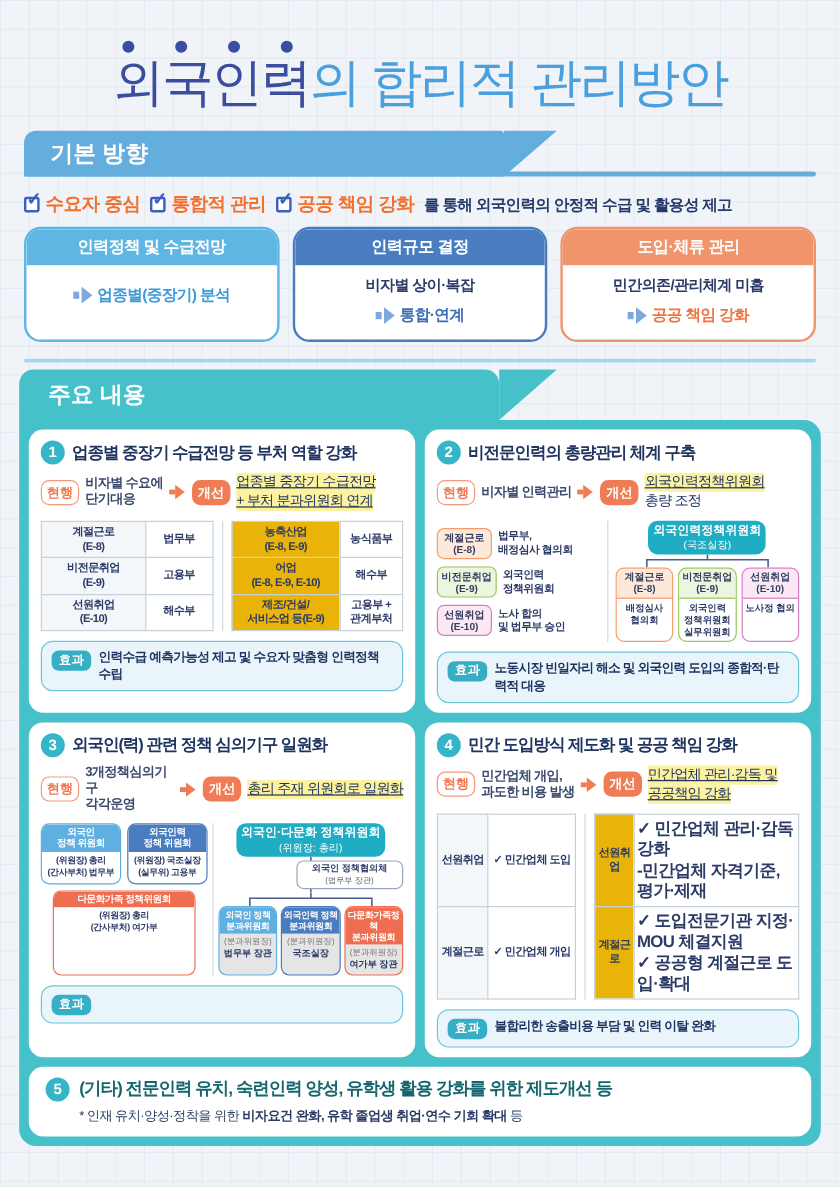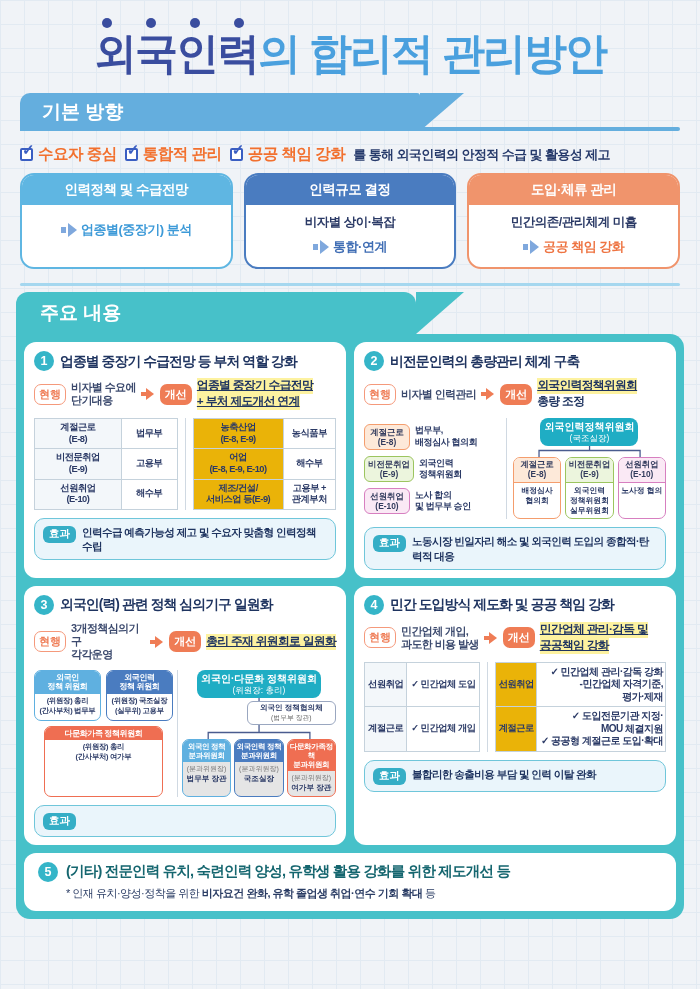--- a/index.html
+++ b/index.html
@@ -4,21 +4,21 @@
 <style>
   * { margin:0; padding:0; box-sizing:border-box; }
   body { font-family:"Liberation Sans", sans-serif; }
   .page{ width:700px; height:989px; position:relative; overflow:hidden;
     background-color:#f0f3f7;
     background-image:linear-gradient(#e2eaf2 1px, transparent 1px),
                      linear-gradient(90deg,#e2eaf2 1px, transparent 1px);
     background-size:24px 24px; }
 
   
-  .title{ padding-top:30px; text-align:center; font-size:43px; font-weight:bold; letter-spacing:-2px; line-height:1.1;}
+  .title{ padding-top:46px; text-align:center; font-size:43px; font-weight:normal; letter-spacing:-2px; line-height:1.1;}
   .title .t1{ color:#3a4d9f; position:relative; display:inline-block;}
   .title .t2{ color:#4aa0de;}
   .dots{ position:absolute; top:-12px; left:8px; right:14px; display:flex; justify-content:space-between;}
   .dots i{ width:10px; height:10px; border-radius:50%; background:#3a4d9f; display:block;}
 
   
   .banner-wrap{ position:relative; margin:16px 20px 0; height:38px;}
   .banner-line{ position:absolute; bottom:0; left:0; width:660px; height:4px; background:#64aede; border-radius:3px;}
   .banner{ position:absolute; left:0; top:0; width:400px; height:38px; background:#64aede;
     border-radius:10px 3px 0 0; color:#fff; font-size:19px; font-weight:bold; display:flex; align-items:center; padding-left:22px; z-index:1;}
@@ -54,31 +54,31 @@
   .cnum{ width:20px; height:20px; border-radius:50%; background:#35b5c8; color:#fff; font-size:12.5px; font-weight:bold;
     display:flex; align-items:center; justify-content:center; flex:none;}
   .ctitle{ font-size:13.8px; font-weight:bold; color:#1f3460; letter-spacing:-0.9px; line-height:1.1;}
   .ci-row{ display:flex; align-items:center; gap:5px; margin:2px 0 8px;}
   .badge-cur{ border:1.5px solid #f5997b; color:#ef7c55; border-radius:7px; padding:2px 4px; font-size:11px; font-weight:bold; flex:none; background:#fff;}
   .badge-imp{ background:#ef7c55; color:#fff; border-radius:7px; padding:3px 5px; font-size:11px; font-weight:bold; flex:none;}
   .cur-text{ font-size:11px; font-weight:bold; color:#3c4a6e; white-space:pre-line; letter-spacing:-0.6px; line-height:1.2;}
   .o-arrow{ position:relative; width:14px; height:12px; flex:none;}
   .o-arrow::before{ content:""; position:absolute; left:0; top:4px; width:5px; height:4px; background:#ef7c55;}
   .o-arrow::after{ content:""; position:absolute; left:5px; top:0; border-left:8px solid #ef7c55; border-top:6px solid transparent; border-bottom:6px solid transparent;}
-  .imp-text{ font-size:11.8px; font-weight:bold; color:#1f3460; letter-spacing:-0.7px; line-height:1.35;}
+  .imp-text{ font-size:11.8px; font-weight:normal; color:#1f3460; letter-spacing:-0.7px; line-height:1.35;}
   .imp-text .hl{ background:#fdf2a0; text-decoration:underline; display:table; white-space:nowrap;}
   .imp-text .nohl{ display:table; white-space:nowrap;}
 
   .tables{ display:flex; gap:7px; align-items:stretch; margin:4px 0 8px;}
   .vdiv{ width:1px; background:#d0d9e2;}
   table.t2{ border-collapse:collapse; flex:1; font-size:9.3px; color:#2b3a66; font-weight:bold; text-align:center; letter-spacing:-0.5px;}
   table.t2 td{ border:1px solid #c5d2dc; padding:3px 2px; white-space:pre-line; background:#fff; line-height:1.25;}
   table.t2 td.c1g{ background:#f3f7fa;}
   table.t2 td.c1b{ background:#eab308;}
-  table.t2 td.left{ text-align:right; font-size:10px;}
+  table.t2 td.left{ text-align:left; font-size:14px;}
 
   .effect{ background:#eaf5fb; border:1.5px solid #6fc6da; border-radius:10px; padding:6px 8px; display:flex; gap:6px; align-items:flex-start;}
   .effect-badge{ background:#35aec6; color:#fff; border-radius:6px; padding:1px 6px 2px; font-size:10.5px; font-weight:bold; flex:none; margin-top:1px;}
   .effect-text{ font-size:10.6px; font-weight:bold; color:#1f3460; letter-spacing:-0.6px; line-height:1.35;}
 
   
   .c2mid{ display:flex; gap:6px; margin:2px 0 8px;}
   .visa-rows{ width:45%; display:flex; flex-direction:column; gap:6px; justify-content:center;}
   .vrow{ display:flex; gap:5px; align-items:center;}
   .vpill{ border-radius:6px; padding:2px 3px; font-size:8.4px; font-weight:bold; text-align:center; white-space:pre-line; min-width:46px; line-height:1.2; color:#333c5e; flex:none;}
@@ -213,21 +213,21 @@
           <span class="ctitle">업종별 중장기 수급전망 등 부처 역할 강화</span>
         </div>
         <div class="ci-row">
           <span class="badge-cur">현행</span>
           <span class="cur-text">비자별 수요에
 단기대응</span>
           <span class="o-arrow"></span>
           <span class="badge-imp">개선</span>
           <span class="imp-text">
             <span class="hl">업종별 중장기 수급전망</span>
-            <span class="hl">+ 부처 제도개선 연계</span>
+            <span class="hl">+ 부처 분과위원회 연계</span>
           </span>
         </div>
         <div class="tables">
           <table class="t2">
             <tbody>
                 <tr>
                   <td class="c1g">계절근로
 (E-8)</td>
                   <td>법무부</td>
                 </tr>

